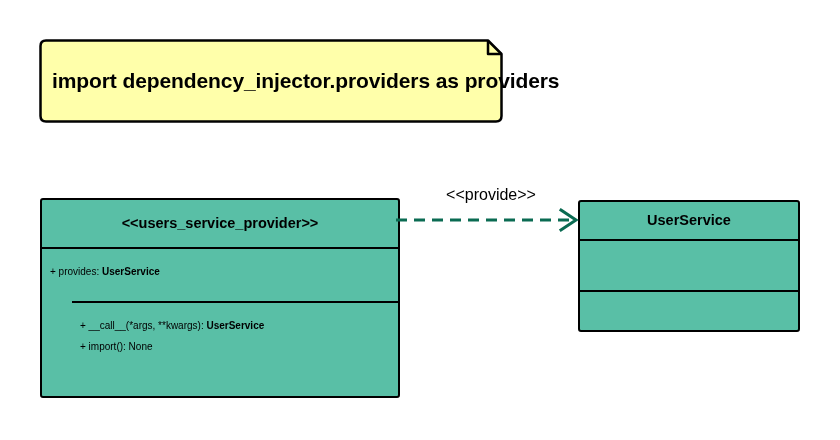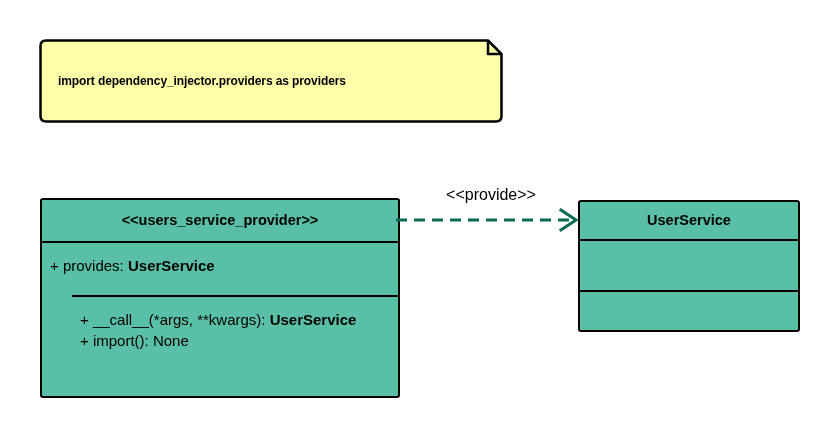--- a/index.html
+++ b/index.html
@@ -34,27 +34,27 @@
   }
   .note-shape {
     position: absolute;
     left: 0;
     top: 0;
     width: 466px;
     height: 86px;
   }
   .note-text {
     position: absolute;
-    left: 20px;
+    left: 14px;
     top: 0;
     width: 440px;
     height: 86px;
     display: flex;
     align-items: center;
-    font-size: 12px;
+    font-size: 21px;
     font-weight: bold;
     letter-spacing: -0.1px;
     white-space: nowrap;
   }
 
   
   .uml-class {
     position: absolute;
     box-sizing: border-box;
     background: #59bfa6;
@@ -78,36 +78,36 @@
   .head-line {
     font-size: 14.5px;
     font-weight: bold;
     line-height: 19px;
     white-space: nowrap;
   }
   .members {
     padding: 12px 8px 8px 8px;
   }
   .member-row {
-    font-size: 15px;
+    font-size: 10px;
     line-height: 21px;
     white-space: nowrap;
   }
   .member-row b {
     font-weight: bold;
   }
 
   
   #provider-class {
     left: 40px;
     top: 198px;
     width: 360px;
     height: 200px;
   }
-  #provider-class .compartment.head   { height: 41px; }
+  #provider-class .compartment.head   { height: 47px; }
   #provider-class .compartment.attrs  { height: 54px; }
   #provider-class .compartment.ops    { height: 82px; margin-left: 30px; }
 
   
   #service-class {
     left: 578px;
     top: 200px;
     width: 222px;
     height: 132px;
   }

